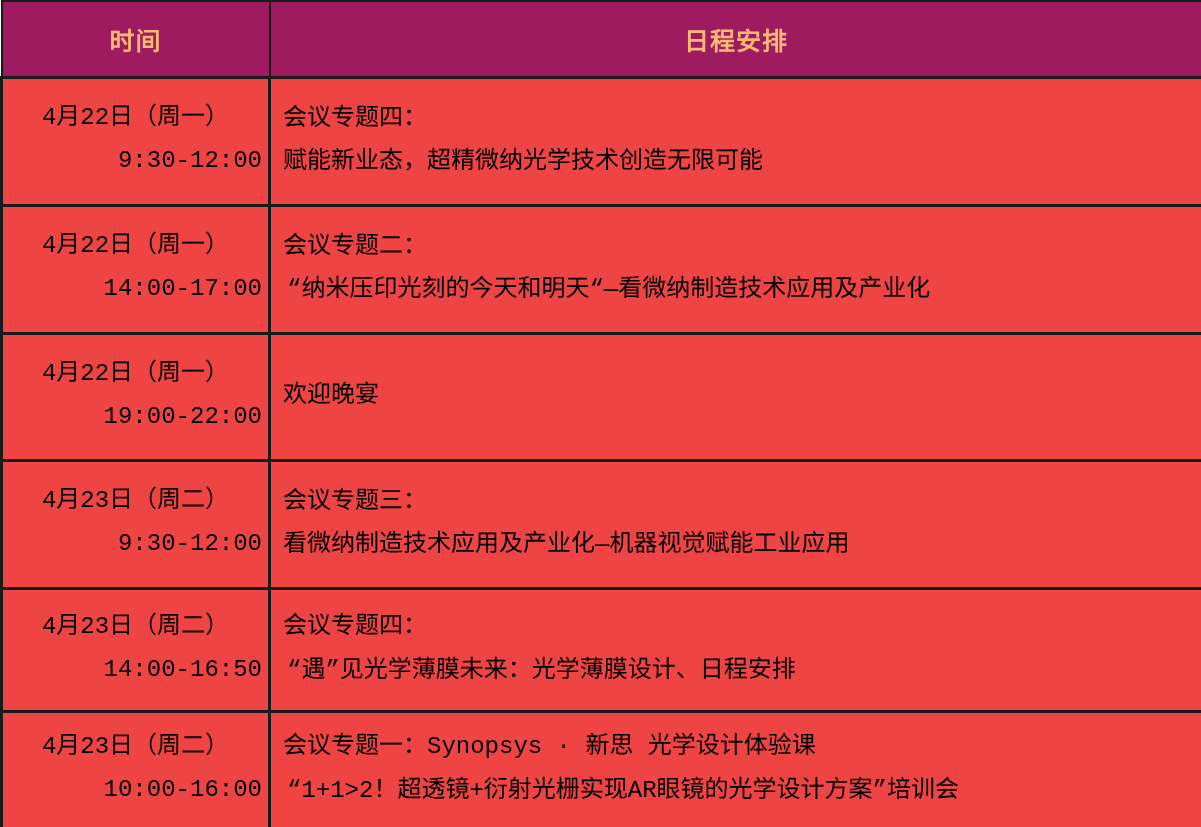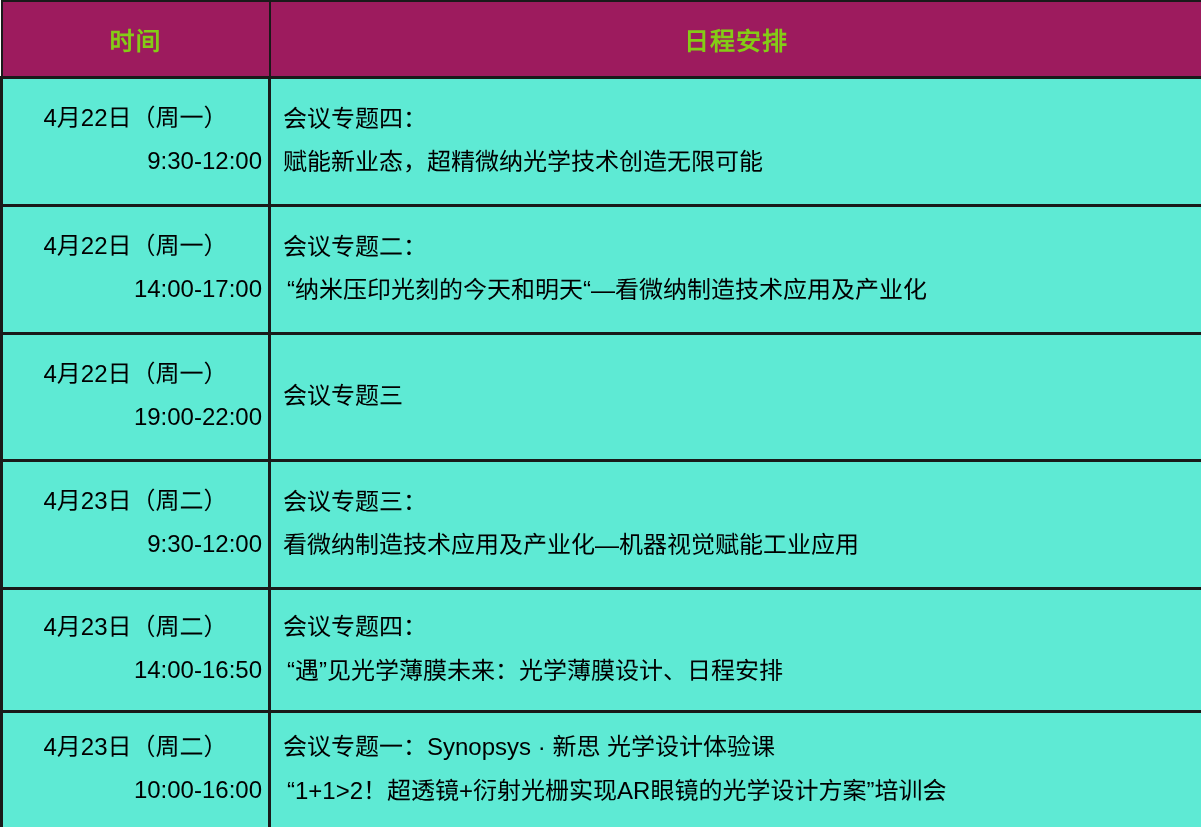--- a/index.html
+++ b/index.html
@@ -27,39 +27,40 @@
 
   .schedule-table col.col-time { width: 268px; }
   .schedule-table col.col-agenda { width: 933px; }
 
   
   thead tr.header-row {
     height: 76px;
   }
   thead th {
     background: #9d1b5e;
-    color: #84cc16;
+    color: #fdba74;
     font-size: 25px;
     font-weight: bold;
     text-align: center;
     vertical-align: middle;
     border: 2px solid #1a1a1a;
     padding: 0;
     letter-spacing: 1px;
   }
 
   
   tbody tr {
     background: #ffffff;
   }
   tbody td {
     border: 3px solid #1a1a1a;
     padding: 0;
     vertical-align: middle;
-    background: #5eead4;
+    background: #ef4444;
+    font-family: Liberation Mono, monospace;
   }
 
   td.time-cell {
     text-align: center;
     font-size: 24px;
     line-height: 1.78;
     padding: 4px 6px 6px 6px;
     white-space: nowrap;
   }
   td.time-cell .time-date {
@@ -136,21 +137,21 @@
         <span class="agenda-line indent">“纳米压印光刻的今天和明天“—看微纳制造技术应用及产业化</span>
       </td>
     </tr>
 
     <tr class="r2 row-single">
       <td class="time-cell">
         <span class="time-date">4月22日（周一）</span>
         <span class="time-range">19:00-22:00</span>
       </td>
       <td class="agenda-cell">
-        <span class="agenda-line">会议专题三</span>
+        <span class="agenda-line">欢迎晚宴</span>
       </td>
     </tr>
 
     <tr class="r3">
       <td class="time-cell">
         <span class="time-date">4月23日（周二）</span>
         <span class="time-range">9:30-12:00</span>
       </td>
       <td class="agenda-cell">
         <span class="agenda-line">会议专题三：</span>

